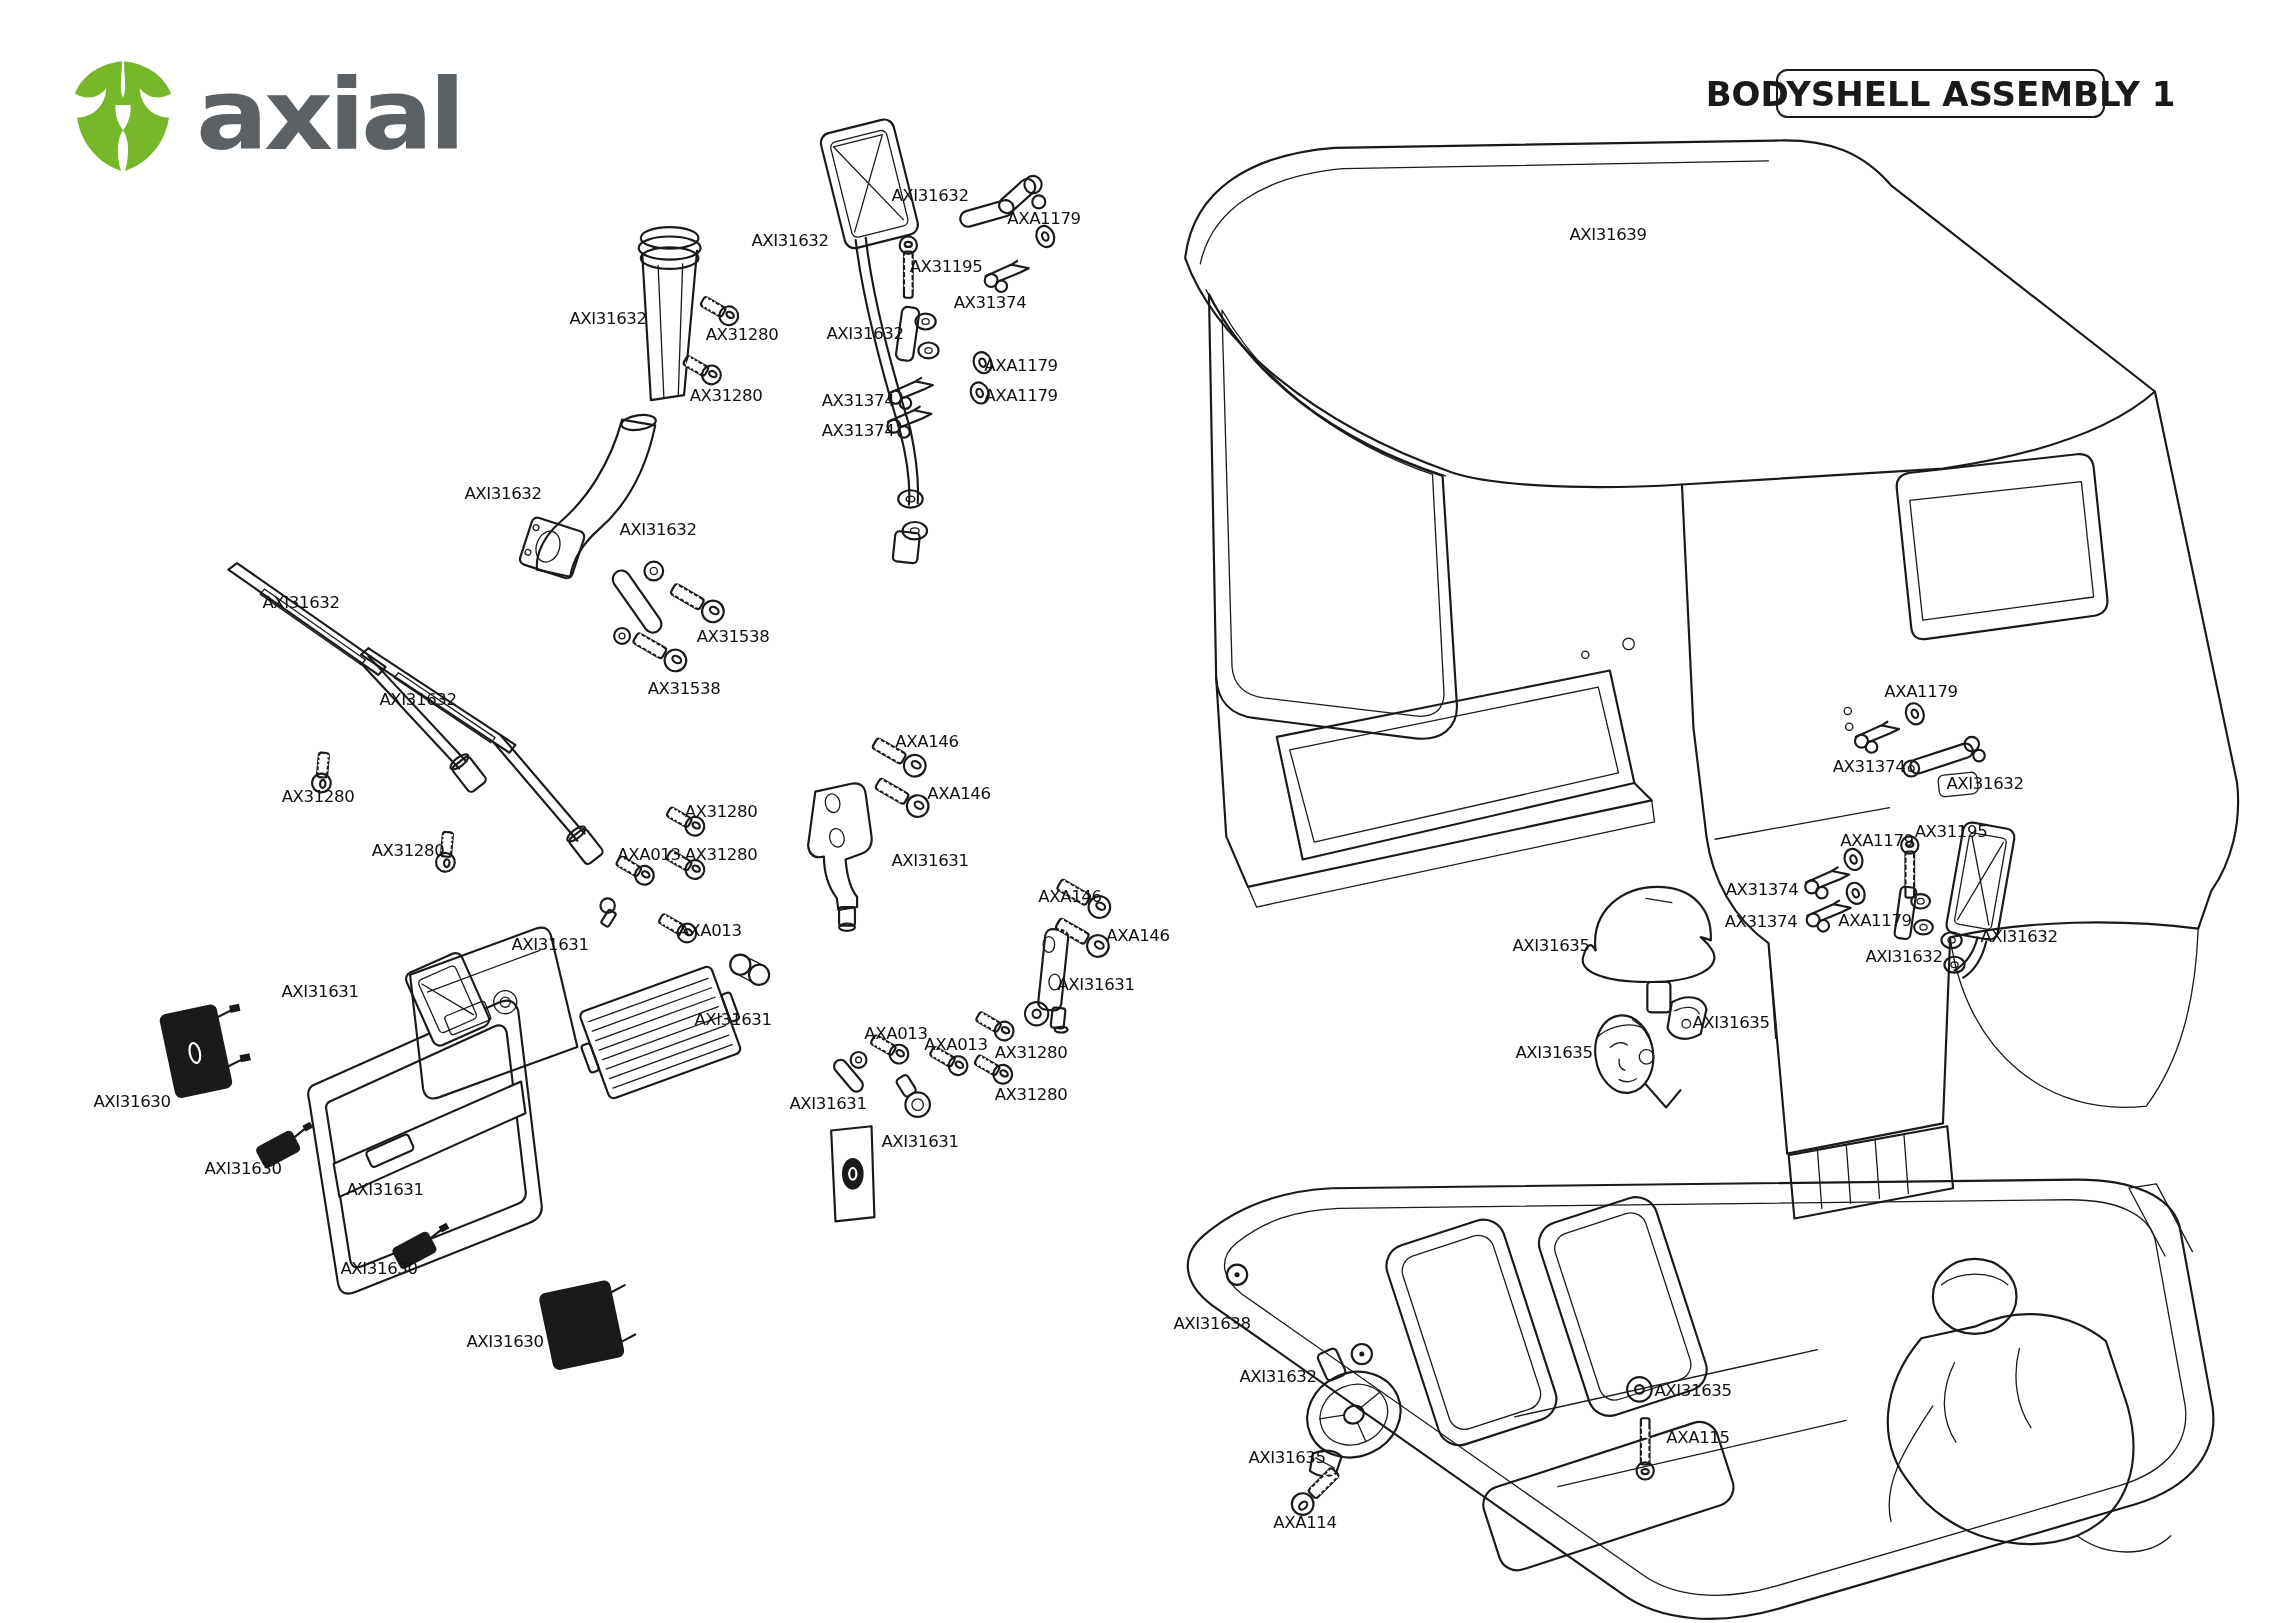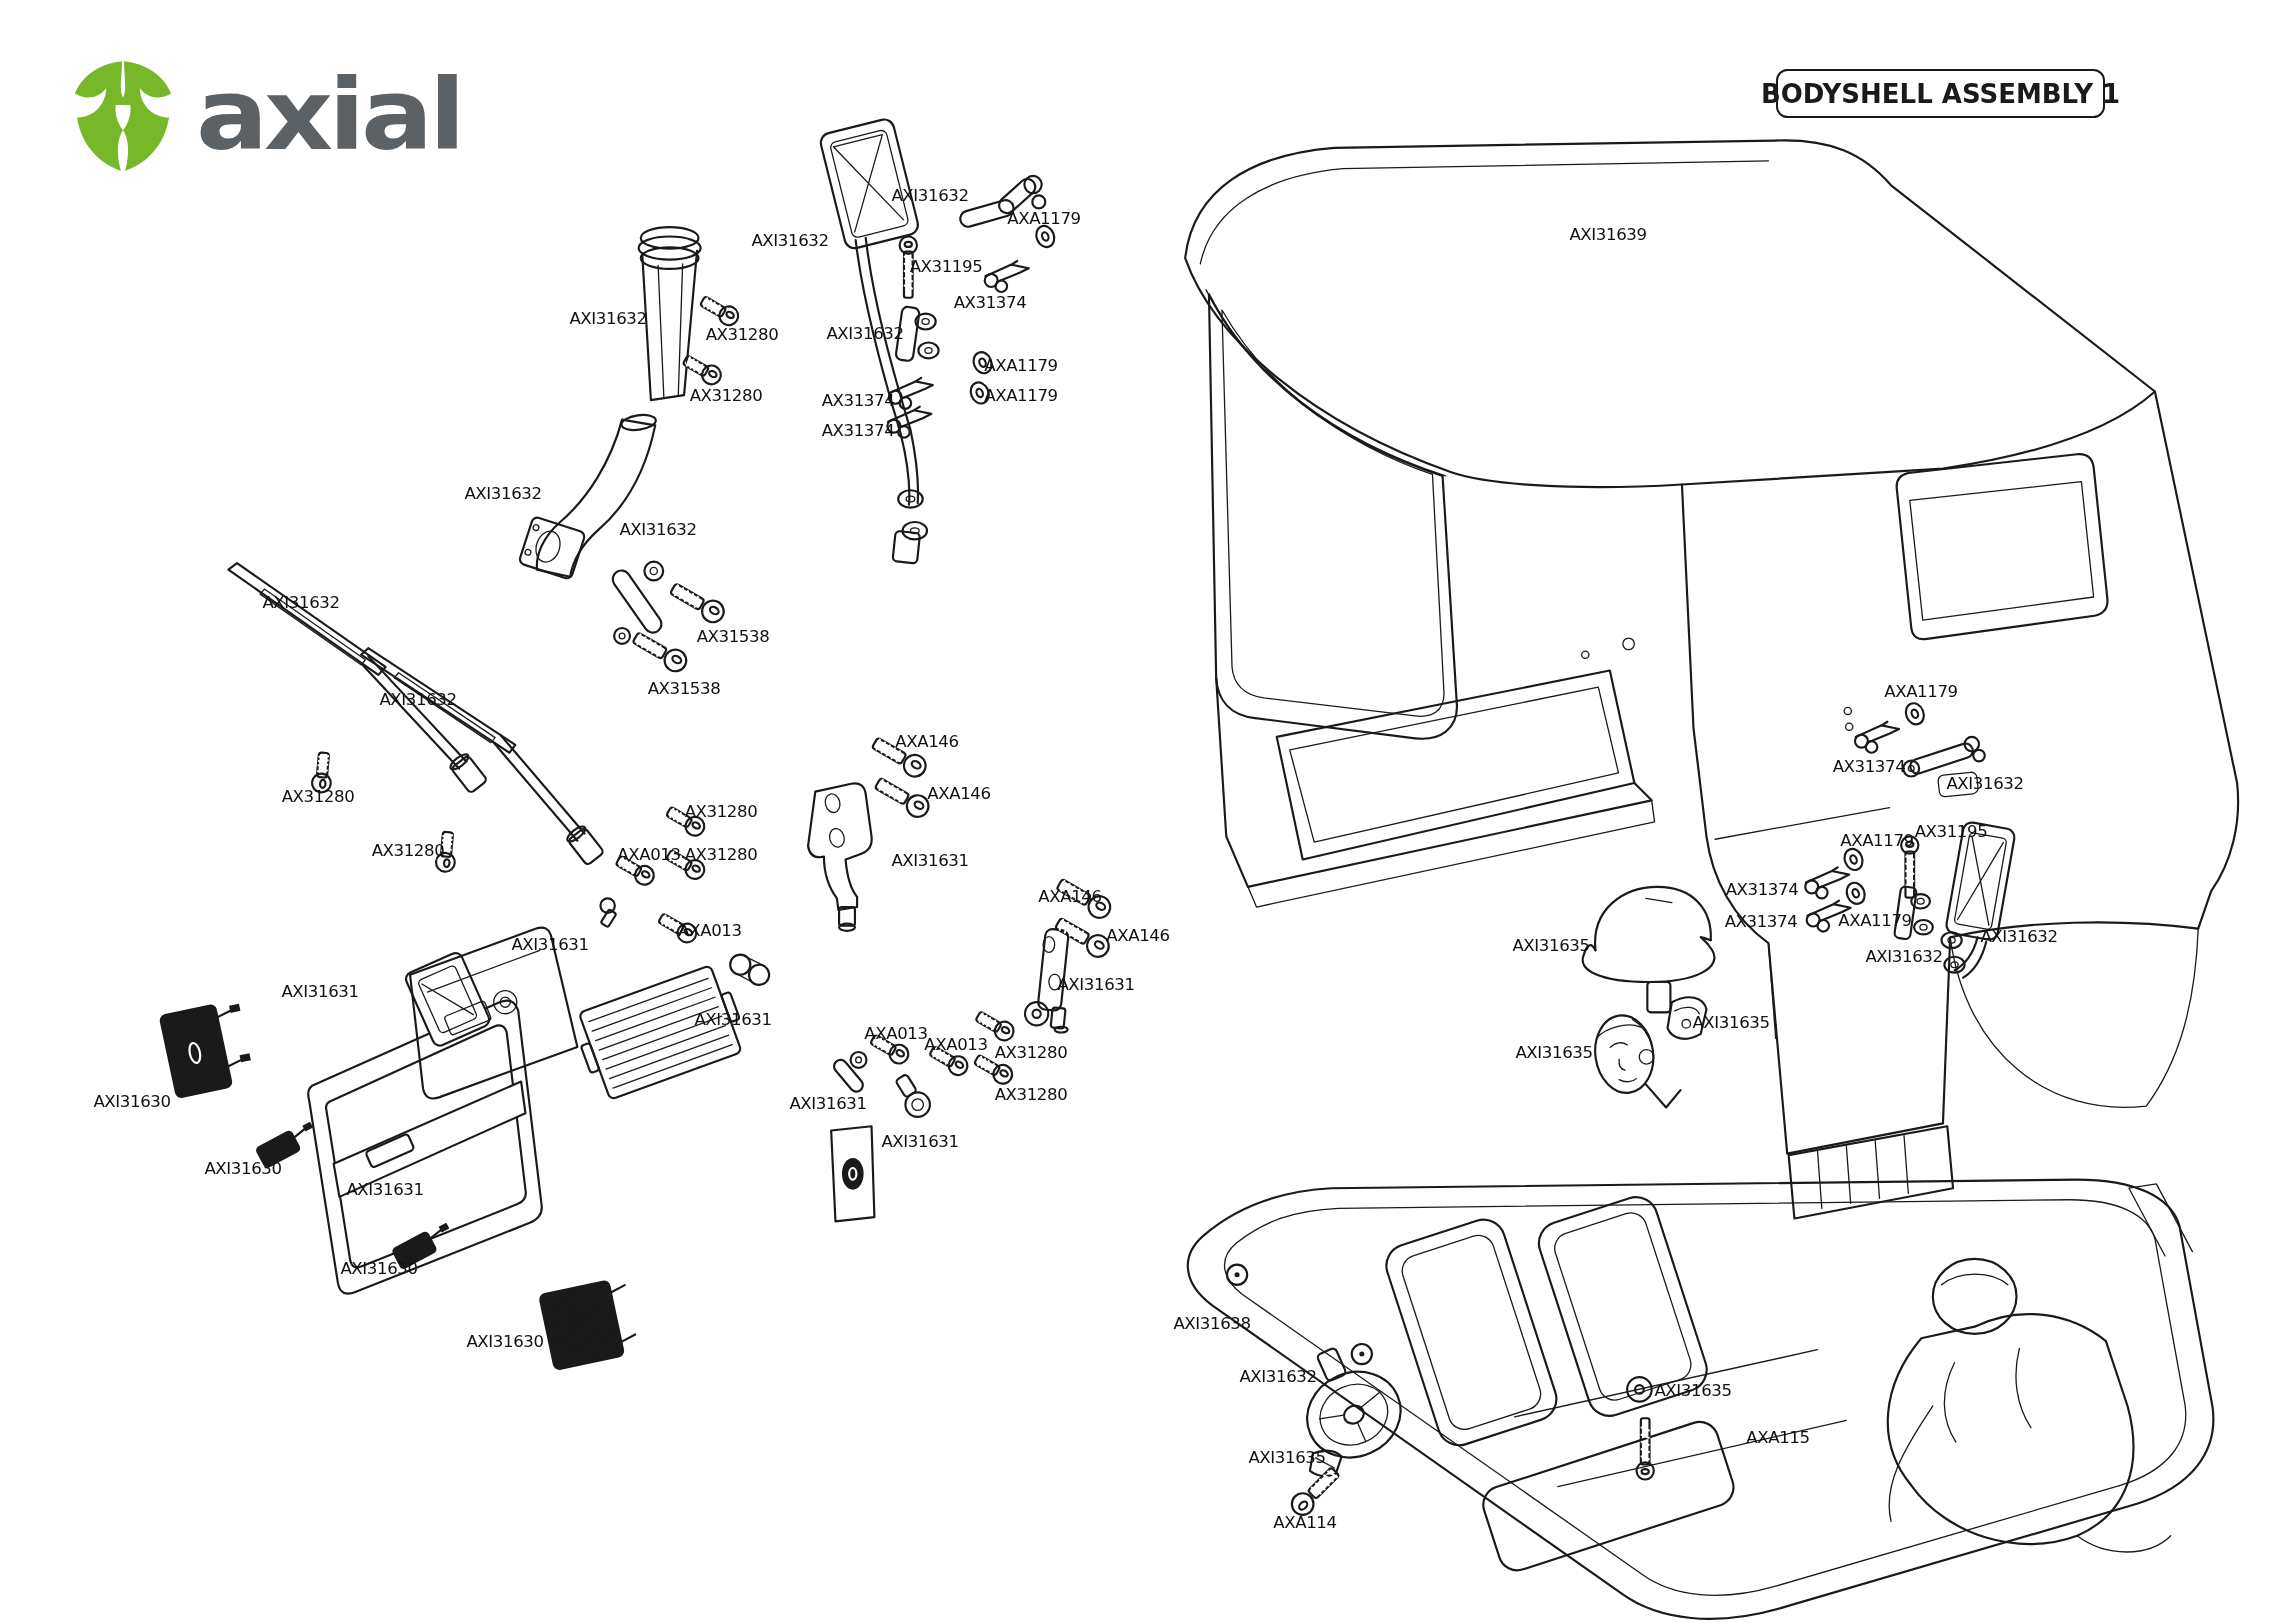--- a/index.html
+++ b/index.html
@@ -5,21 +5,21 @@
   html,body{margin:0;padding:0;background:#fff;}
   .stage{position:relative;width:2273px;height:1623px;background:#fff;overflow:hidden;
          font-family:"DejaVu Sans",sans-serif;}
   
   .logo{position:absolute;left:69px;top:58px;display:flex;align-items:center;gap:19px;}
   .logo svg{display:block;}
   .logo-text{font-size:107px;font-weight:700;color:#5b6164;letter-spacing:-4.3px;line-height:1;
              font-family:"DejaVu Sans",sans-serif;transform:scaleY(0.92);}
   .title-box{position:absolute;left:1776px;top:69px;width:325px;height:45px;border:2.9px solid #1a1a1a;
              border-radius:11.5px;display:flex;align-items:center;justify-content:center;
-             font-size:26px;font-weight:700;color:#1a1a1a;white-space:nowrap;}
+             font-size:34px;font-weight:700;color:#1a1a1a;white-space:nowrap;}
   
   .kit-badge{position:absolute;left:79px;top:1513px;background:#1a1a1a;color:#fff;border-radius:8.7px;
              padding:8px 17.3px;font-size:19.5px;font-weight:700;white-space:nowrap;}
   
   .labels{position:absolute;left:0;top:0;width:100%;height:100%;}
   .plabel{position:absolute;transform:translate(-50%,-50%);font-size:16.6px;color:#111;
           white-space:nowrap;letter-spacing:-0.4px;}
   
   .art{position:absolute;left:0;top:0;}
   .art path,.art rect,.art circle,.art ellipse,.art line,.art polygon{
@@ -481,17 +481,17 @@
       <div class="plabel" style="left: 1904px; top: 956px;">AXI31632</div>
       <div class="plabel" style="left: 2019px; top: 936px;">AXI31632</div>
       <div class="plabel" style="left: 1551px; top: 945px;">AXI31635</div>
       <div class="plabel" style="left: 1731px; top: 1022px;">AXI31635</div>
       <div class="plabel" style="left: 1554px; top: 1052px;">AXI31635</div>
       <div class="plabel" style="left: 1212px; top: 1323px;">AXI31638</div>
       <div class="plabel" style="left: 1278px; top: 1376px;">AXI31632</div>
       <div class="plabel" style="left: 1287px; top: 1457px;">AXI31635</div>
       <div class="plabel" style="left: 1305px; top: 1522px;">AXA114</div>
       <div class="plabel" style="left: 1693px; top: 1390px;">AXI31635</div>
-      <div class="plabel" style="left: 1778px; top: 1437px;">AXA115</div>
+      <div class="plabel" style="left: 1698px; top: 1437px;">AXA115</div>
     </div>
 
 </div>
 
 
 </body></html>

